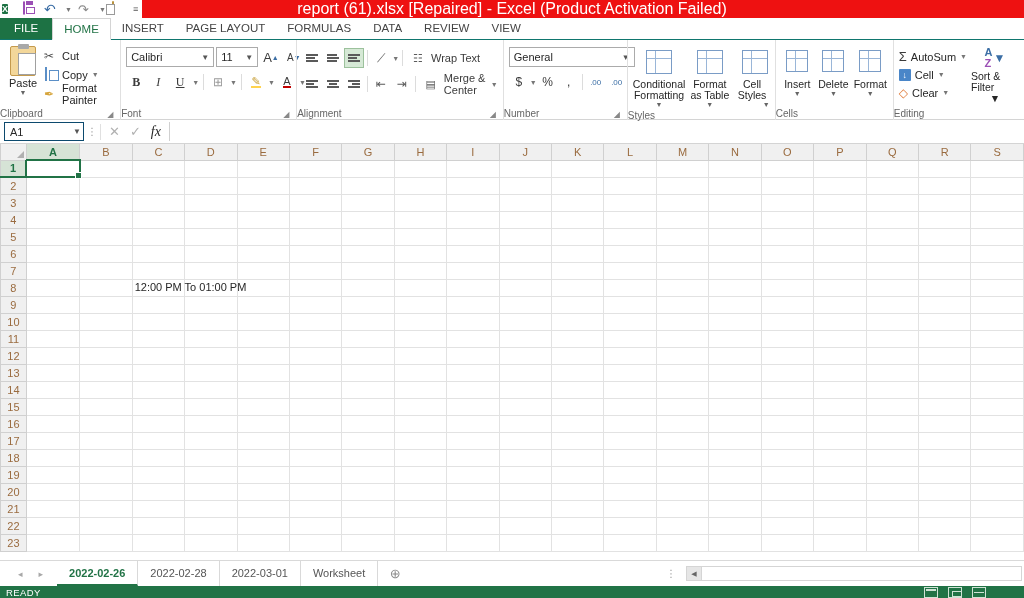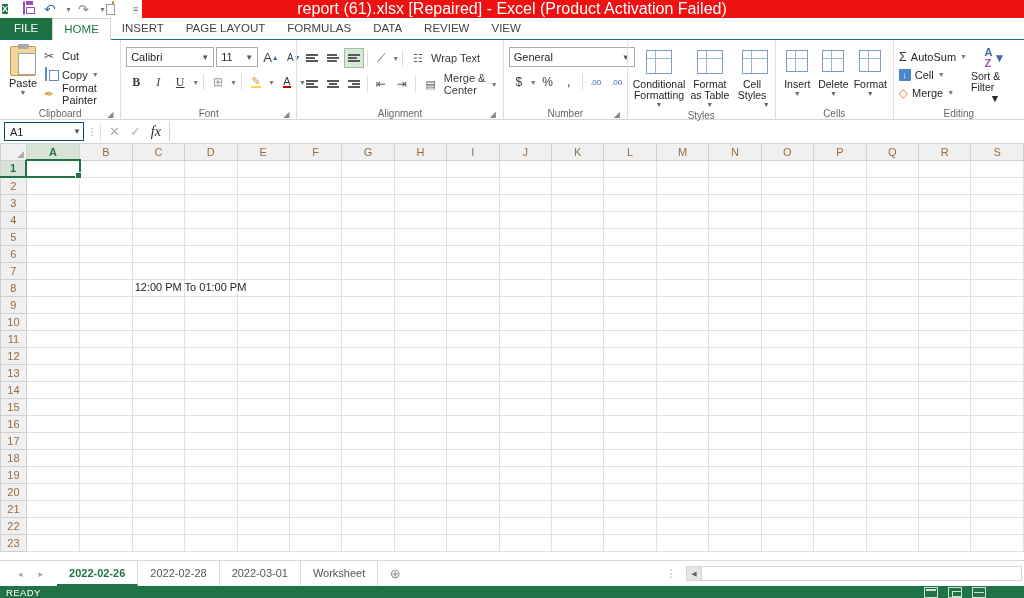--- a/index.html
+++ b/index.html
@@ -65,21 +65,21 @@
 
   
   .ribbon {
     height: 80px; background: #ffffff; display: flex; align-items: stretch;
     border-bottom: 1px solid #d4d4d4; flex: none; position: relative;
   }
   .rgroup { display: flex; flex-direction: column; position: relative; padding: 2px 0 0 0; height: 80px; }
   .rgroup + .rgroup { border-left: 1px solid #e0e0e0; }
   .rgroup-body { flex: 1; display: flex; align-items: flex-start; padding: 3px 5px 0 5px; }
   .rgroup-label {
-    height: 13px; font-size: 10px; color: #666; text-align: center; line-height: 13px;
+    height: 13px; font-size: 10px; color: #666; text-align: left; line-height: 13px;
     position: relative;
   }
   .dlg-launch {
     position: absolute; right: 4px; bottom: 1px; width: 9px; height: 9px;
     font-size: 8px; color: #888; cursor: pointer; line-height: 9px;
   }
 
   
   .paste-big { width: 46px; display: flex; flex-direction: column; align-items: center; cursor: pointer; }
   .paste-big .big-ico {
@@ -493,21 +493,21 @@
             <span>AutoSum</span>
             <span class="caret-sm">▼</span>
           </div>
           <div class="ed-item">
             <span class="fill-ico">↓</span>
             <span>Cell</span>
             <span class="caret-sm">▼</span>
           </div>
           <div class="ed-item">
             <span class="clear-ico">◇</span>
-            <span>Merge</span>
+            <span>Clear</span>
             <span class="caret-sm">▼</span>
           </div>
         </div>
         <div class="sortf">
           <div style="display:flex;align-items:center;gap:1px;height:26px;">
             <span class="az">A<br><span class="z">Z</span></span>
               <span class="funnel">▼</span>
           </div>
           <div>Sort &amp; Filter</div>
           <div class="cv">▼</div>

